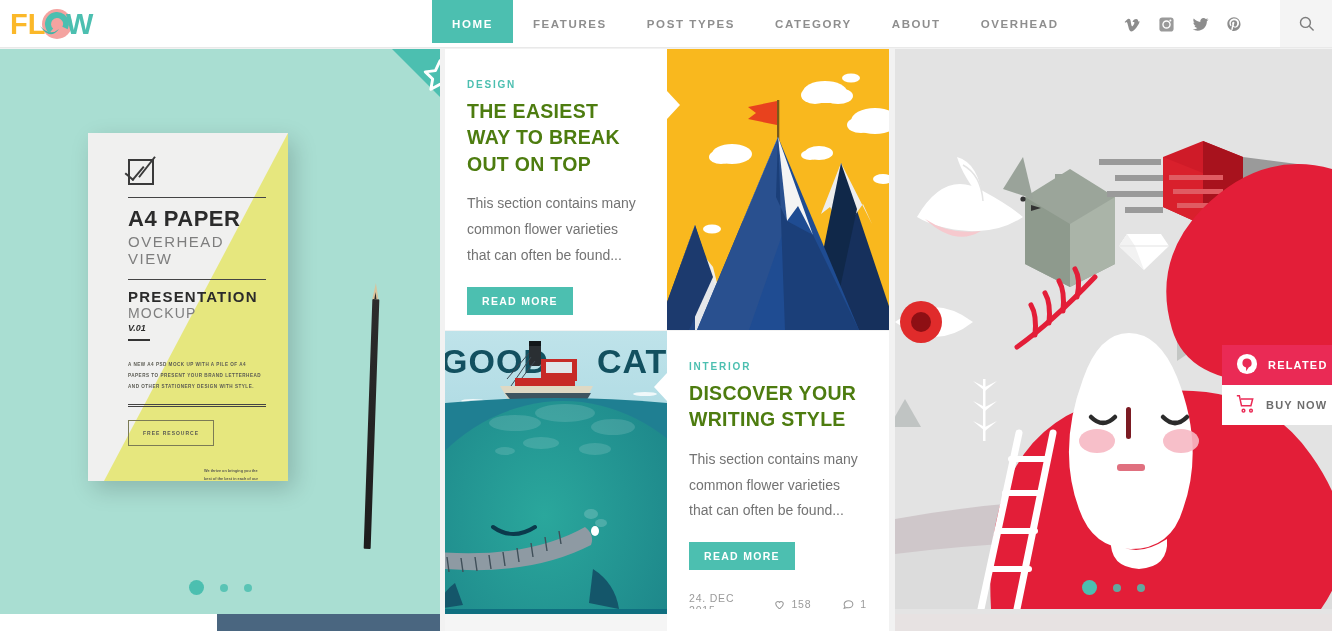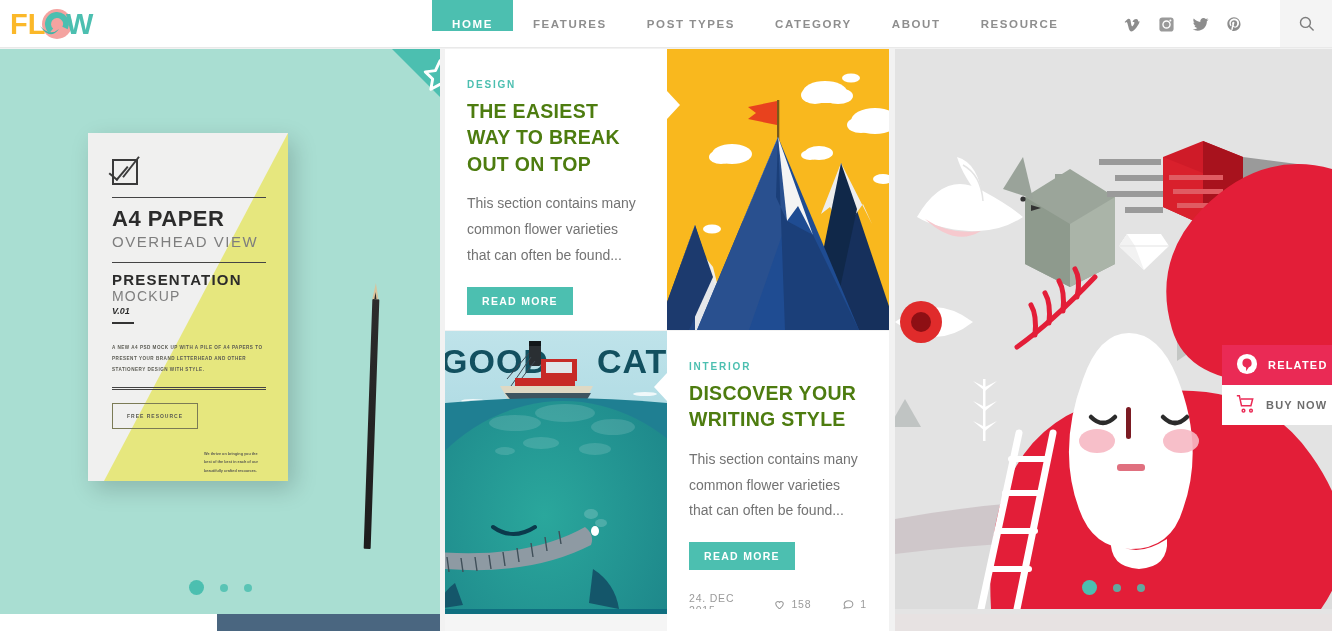--- a/index.html
+++ b/index.html
@@ -7,21 +7,21 @@
               font-family:"Liberation Sans", sans-serif; }
 
   
   .header { position:absolute; top:0; left:0; width:1332px; height:48px;
             background:#ffffff; border-bottom:1px solid #e9e9e9; }
 
   .logo { position:absolute; left:10px; top:6px; width:100px; height:36px; }
   .logo svg { display:block; }
 
   .nav { position:absolute; left:432px; top:0; height:48px; display:flex; }
-  .nav-item { height:31px; line-height:48px; padding:0 20px; font-size:11.5px;
+  .nav-item { height:43px; line-height:48px; padding:0 20px; font-size:11.5px;
               letter-spacing:1.6px; font-weight:bold; color:#8e8e8e;
               text-decoration:none; font-family:"Liberation Sans", sans-serif;
               white-space:nowrap; cursor:pointer; }
   .nav-item.active { background:#4cbfb0; color:#ffffff; }
 
   .social { position:absolute; right:86px; top:0; height:48px; display:flex;
             align-items:center; gap:10px; }
   .soc { width:24px; height:24px; display:flex; align-items:center;
          justify-content:center; color:#8d8d8d; cursor:pointer; }
   .search-btn { position:absolute; right:0; top:0; width:52px; height:47px;
@@ -37,21 +37,21 @@
   .tile-paper { left:0; top:0; width:440px; height:560px; background:#a9ded2; }
   .corner-star { position:absolute; right:0; top:0; width:0; height:0;
                  border-top:48px solid #4cbfb0; border-left:48px solid transparent; }
   .corner-star svg { position:absolute; left:-22px; top:-42px; }
 
   .poster { position:absolute; left:88px; top:84px; width:200px; height:348px;
             background:#f0f0ef; box-shadow:6px 8px 22px rgba(0,0,0,.18); overflow:hidden; }
   .poster-yellow { position:absolute; inset:0;
       background:#e6e77e;
       clip-path: polygon(100% 0, 100% 100%, 8% 100%); }
-  .poster-inner { position:absolute; left:24px; top:26px; right:22px; }
+  .poster-inner { position:absolute; left:40px; top:26px; right:22px; }
   .chk { width:26px; height:26px; border:2px solid #3a3a3a; position:relative; }
   .chk:after { content:""; position:absolute; left:3px; top:9px; width:16px; height:9px;
                border-left:2px solid #3a3a3a; border-bottom:2px solid #3a3a3a;
                transform:rotate(-50deg) ; transform-origin:left bottom; }
   .chk-tail { position:absolute; left:16px; top:-7px; width:2px; height:26px;
               background:#3a3a3a; transform:rotate(38deg); }
   .rule { height:1px; background:#444; margin:12px 0 8px; }
   .rule.d { height:3px; border-top:1px solid #444; border-bottom:1px solid #444;
             background:transparent; }
   .p-t1 { font-size:22px; font-weight:bold; letter-spacing:.5px; color:#2b2b2b;
@@ -148,21 +148,21 @@
       <text x="56" y="28" font-family="Liberation Sans, sans-serif" font-size="29" font-weight="bold" fill="#4CBFB0">W</text>
     </svg>
   </div>
 
   <div class="nav">
     <a class="nav-item active">HOME</a>
     <a class="nav-item">FEATURES</a>
     <a class="nav-item">POST TYPES</a>
     <a class="nav-item">CATEGORY</a>
     <a class="nav-item">ABOUT</a>
-    <a class="nav-item">RESOURCE</a>
+    <a class="nav-item">OVERHEAD</a>
   </div>
 
   <div class="social">
     <span class="soc">
       <svg width="17" height="17" viewBox="0 0 24 24" fill="#8d8d8d">
           <path d="M22 7.4c-.1 2.1-1.6 5-4.4 8.7-2.9 3.9-5.4 5.8-7.4 5.8-1.3 0-2.3-1.1-3.2-3.4L5.3 12c-.6-2.3-1.3-3.4-2-3.4-.2 0-.7.3-1.5.9l-.9-1.2c1-.8 1.9-1.7 2.8-2.5 1.3-1.1 2.2-1.7 2.9-1.8 1.5-.1 2.4.9 2.8 3.1.4 2.4.6 3.9.8 4.5.4 2 .9 3 1.4 3 .4 0 1-.6 1.8-1.9.8-1.3 1.2-2.2 1.3-2.9.1-1-.3-1.5-1.3-1.5-.4 0-.9.1-1.4.3.9-3 2.7-4.4 5.3-4.4 1.9.1 2.8 1.3 2.7 3.6z"></path>
         </svg>
     </span>
     <span class="soc">
       <svg width="17" height="17" viewBox="0 0 24 24">

